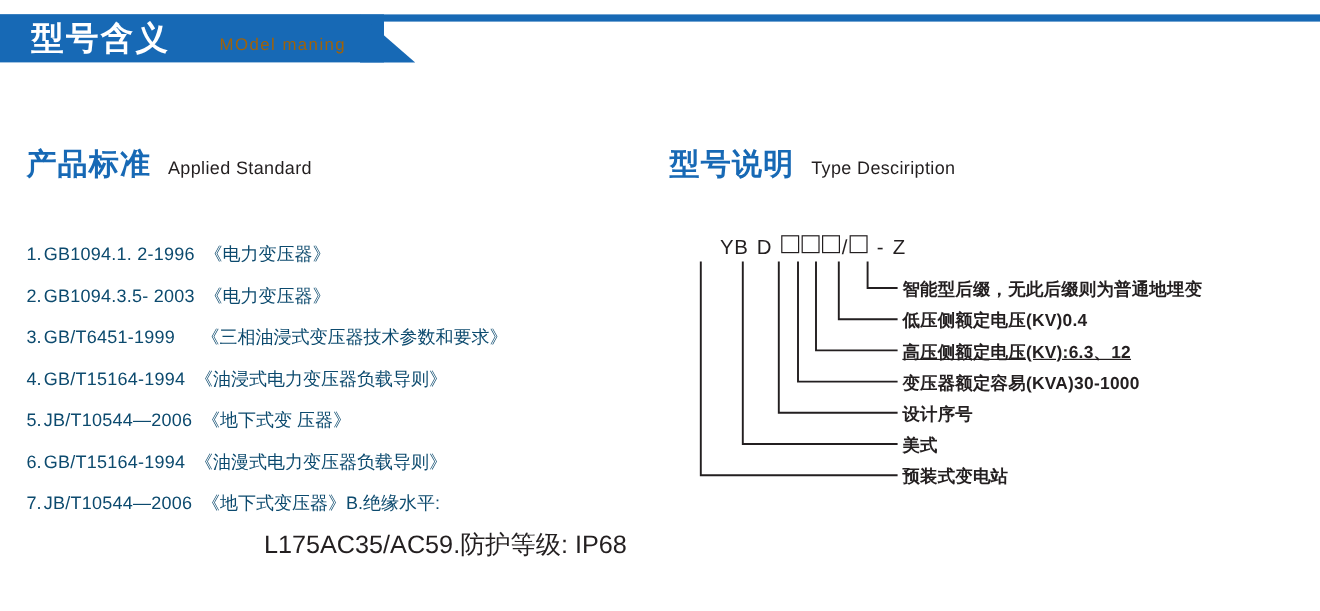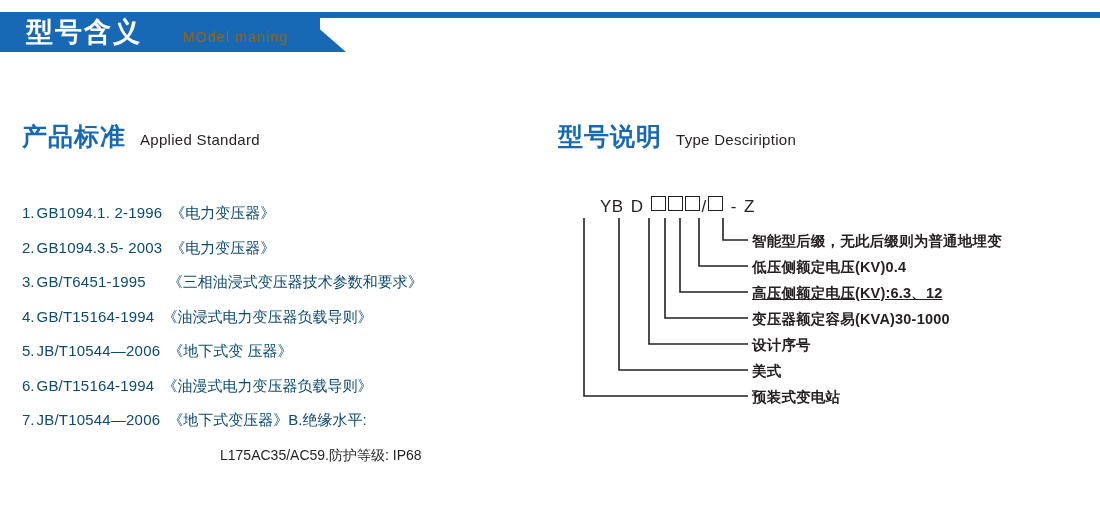--- a/index.html
+++ b/index.html
@@ -102,21 +102,21 @@
     font-size: 15px;
     line-height: 34.5px;
     color: #0c4a6e;
     white-space: nowrap;
   }
   .std-item .num { margin-right: 2px; }
   .std-item .code { letter-spacing: 0.2px; }
   .std-item .name { margin-left: 8px; }
   .std-item .name.wide { margin-left: 22px; }
   .std-cont {
-    font-size: 14px;
+    font-size: 21px;
     line-height: 34.5px;
     color: #231f20;
     white-space: nowrap;
     padding-left: 198px;
   }
 
   
   .typecode {
     position: absolute;
     left: 556px;
@@ -184,21 +184,21 @@
 </div>
 
 <div class="std-list">
   <div class="std-item">
     <span class="num">1.</span><span class="code">GB1094.1. 2-1996</span><span class="name">《电力变压器》</span>
   </div>
   <div class="std-item">
     <span class="num">2.</span><span class="code">GB1094.3.5- 2003</span><span class="name">《电力变压器》</span>
   </div>
   <div class="std-item">
-    <span class="num">3.</span><span class="code">GB/T6451-1995</span><span class="name wide">《三相油浸式变压器技术参数和要求》</span>
+    <span class="num">3.</span><span class="code">GB/T6451-1999</span><span class="name wide">《三相油浸式变压器技术参数和要求》</span>
   </div>
   <div class="std-item">
     <span class="num">4.</span><span class="code">GB/T15164-1994</span><span class="name">《油浸式电力变压器负载导则》</span>
   </div>
   <div class="std-item">
     <span class="num">5.</span><span class="code">JB/T10544—2006</span><span class="name">《地下式变 压器》</span>
   </div>
   <div class="std-item">
     <span class="num">6.</span><span class="code">GB/T15164-1994</span><span class="name">《油漫式电力变压器负载导则》</span>
   </div>

